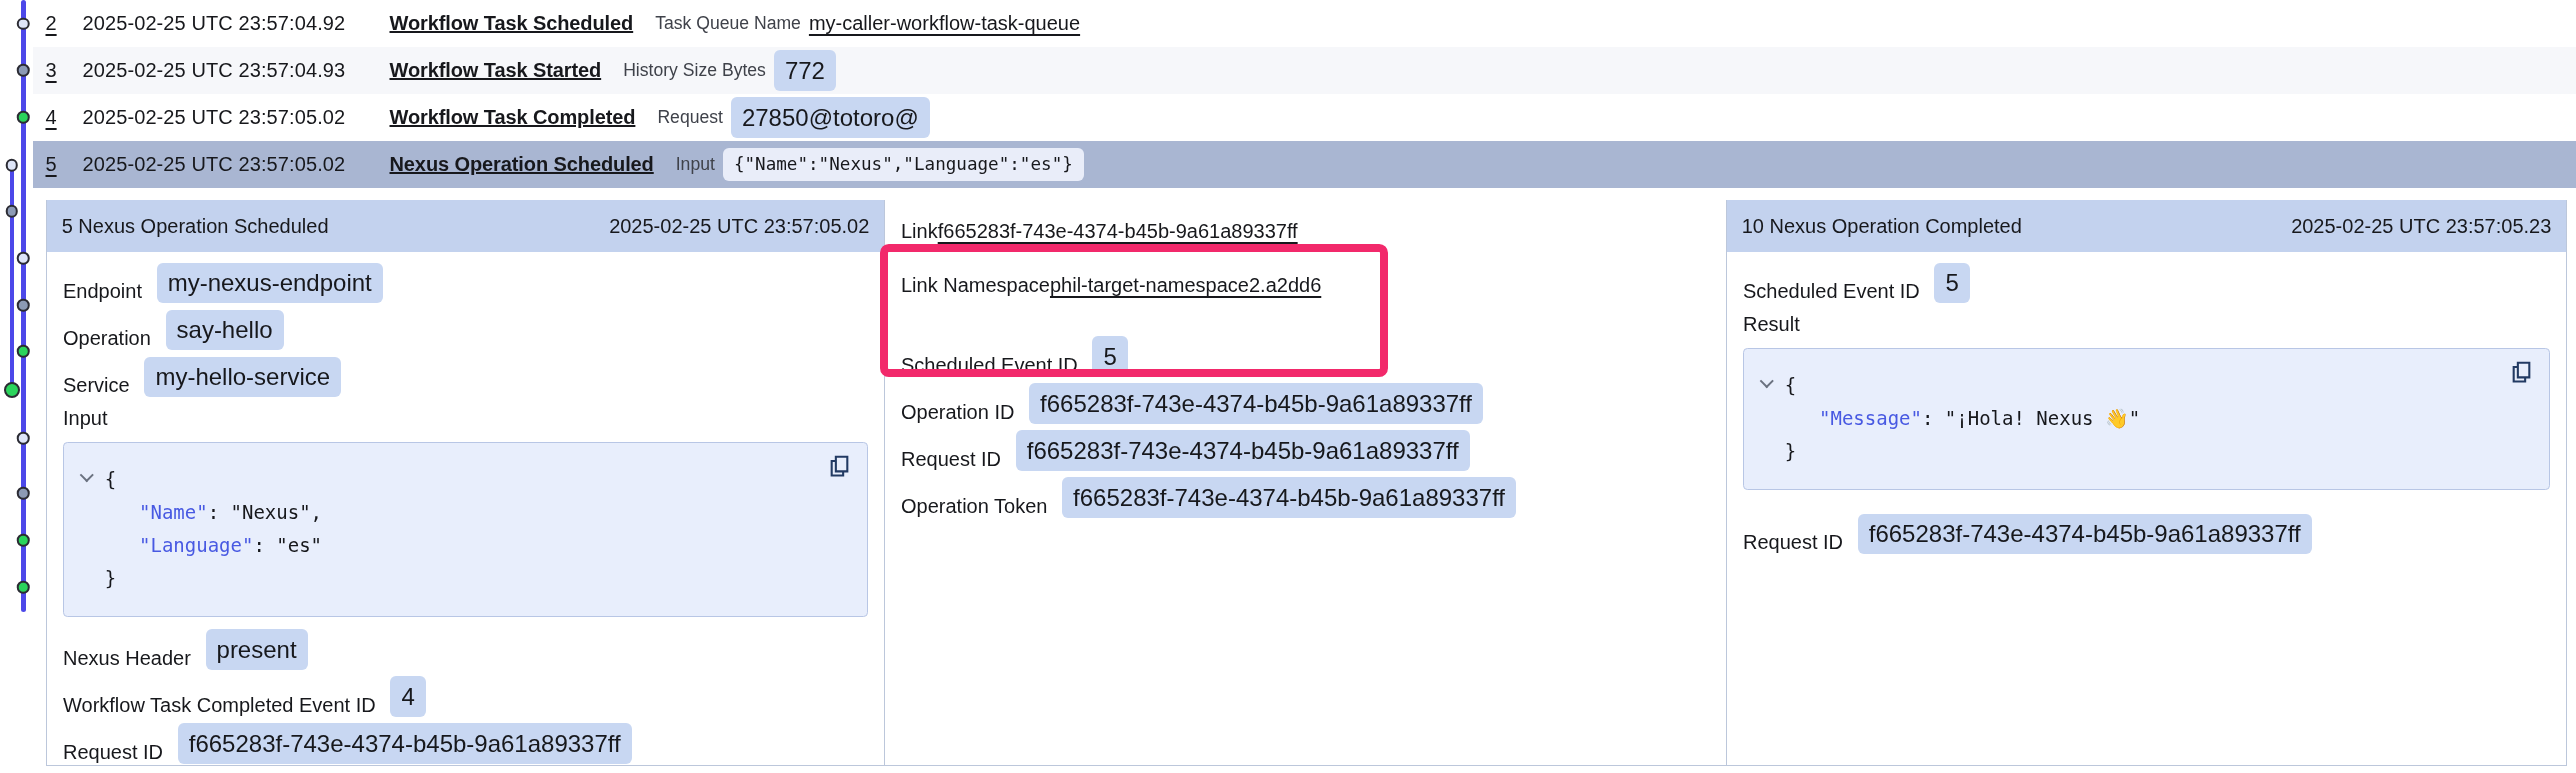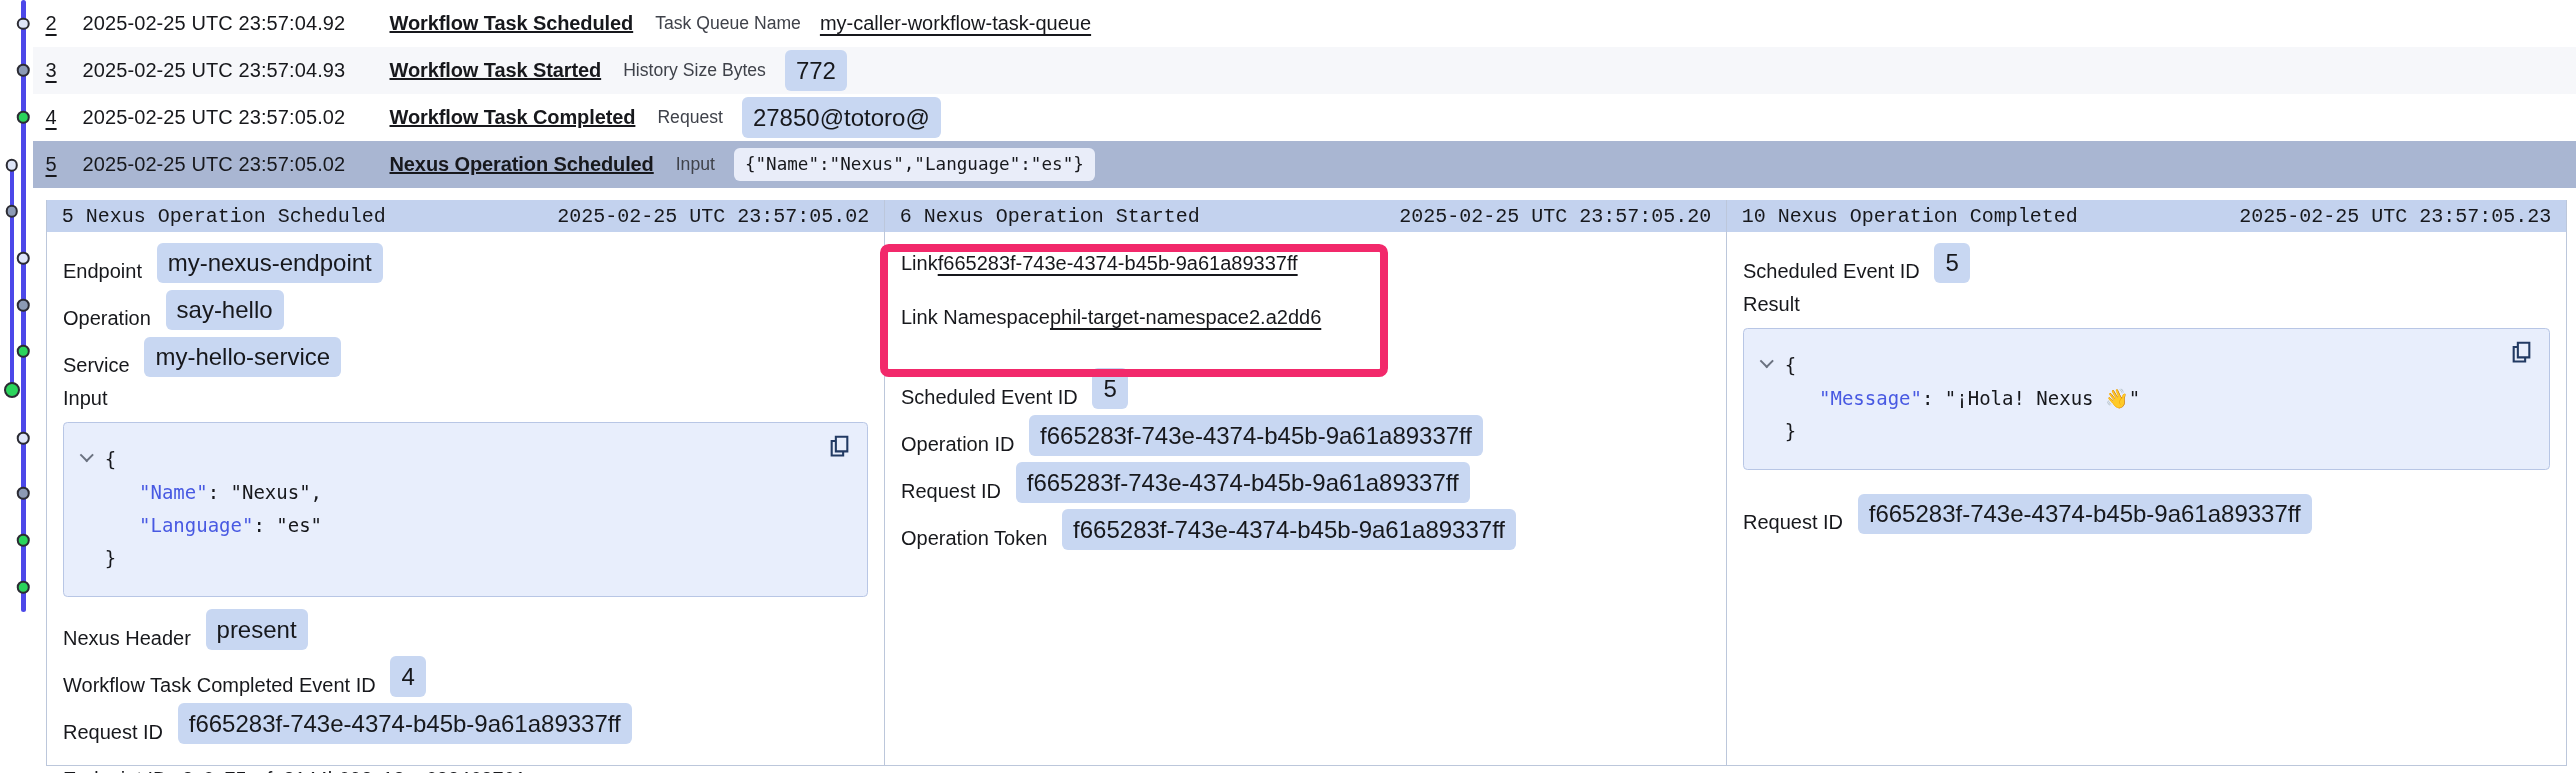--- a/index.html
+++ b/index.html
@@ -27,42 +27,42 @@
   .event-row { height: 47px; display: flex; align-items: center; font-size: 20px; }
   .event-row.zebra { background: var(--zebra-row); }
   .event-row.selected { background: var(--selected-row); }
   .ecell-num { width: 37px; margin-left: 12.5px; flex: 0 0 auto; }
   .ecell-num a, a.vlink, .plink {
     color: var(--ink); text-decoration: underline;
     text-decoration-thickness: 1.5px; text-underline-offset: 3.7px; cursor: pointer;
   }
   .ecell-time { width: 307px; flex: 0 0 auto; letter-spacing: 0.1px; }
   .ecell-name { font-weight: 700; margin-right: 22px; letter-spacing: -0.1px; text-decoration: underline; }
-  .ecell-alabel { font-size: 17.6px; color: var(--label-ink); margin-right: 19px; white-space: nowrap; }
+  .ecell-alabel { font-size: 17.6px; color: var(--label-ink); margin-right: 8px; white-space: nowrap; }
   .badge {
     display: inline-block; background: var(--badge); border-radius: 5.9px;
     padding: 6.6px 11px; font-size: 24px; line-height: 1.15; white-space: nowrap;
   }
   .badge-mono { font-family: "DejaVu Sans Mono", monospace; font-size: 17.6px; }
   .badge-light { background: var(--badge-light); }
 
   
   .panels {
     position: absolute; left: 46px; top: 200px; width: 2521px; height: 566px;
     display: flex;
     border: 0.7px solid var(--divider); border-top: none;
   }
   .panel { position: relative; height: 100%; }
   .panel-1 { width: 838px; border-right: 0.7px solid var(--divider); }
   .panel-2 { width: 842px; border-right: 0.7px solid var(--divider); }
   .panel-3 { flex: 1; }
   .panel-header {
-    height: 32px; background: var(--header-band);
+    height: 52px; background: var(--header-band);
     display: flex; align-items: center; justify-content: space-between;
-    padding: 0 14.7px; font-size: 20px; font-family: Liberation Mono, monospace;
+    padding: 0 14.7px; font-size: 20px;
   }
   .panel-title { white-space: nowrap; }
   .panel-time { white-space: nowrap; }
   .panel-body { padding: 4.4px 16px 0 16px; position: relative; }
   .prow { min-height: 47px; display: flex; align-items: flex-end; font-size: 20px; }
   .prow .plabel { margin-right: 14.7px; white-space: nowrap; }
   .label-row { min-height: 43px; display: flex; align-items: center; font-size: 20px; }
   .link-row { min-height: 54px; display: flex; align-items: center; font-size: 20px; }
   .gap-top { margin-top: 17.6px; }
 
@@ -200,24 +200,20 @@
         <span class="badge">f665283f-743e-4374-b45b-9a61a89337ff</span>
       </div>
       <div class="prow">
         <span class="plabel">Endpoint ID</span>
         <a class="plink">3c0c75ccfa8144b092c13ce632463761</a>
       </div>
     </div>
   </div>
 
   <div class="panel panel-2">
-    <div class="panel-header">
-      <span class="panel-title">6 Nexus Operation Started</span>
-      <span class="panel-time">2025-02-25 UTC 23:57:05.20</span>
-    </div>
     <div class="annotation-box"></div>
     <div class="panel-body">
       <div class="link-row">
         <span class="plabel">Link</span>
         <a class="plink">f665283f-743e-4374-b45b-9a61a89337ff</a>
       </div>
       <div class="link-row">
         <span class="plabel">Link Namespace</span>
         <a class="plink">phil-target-namespace2.a2dd6</a>
       </div>

